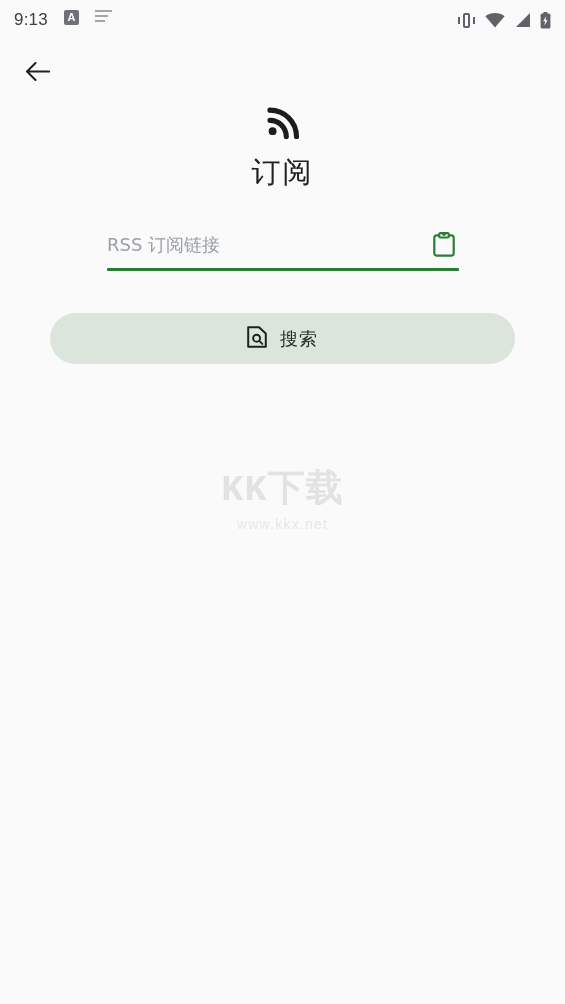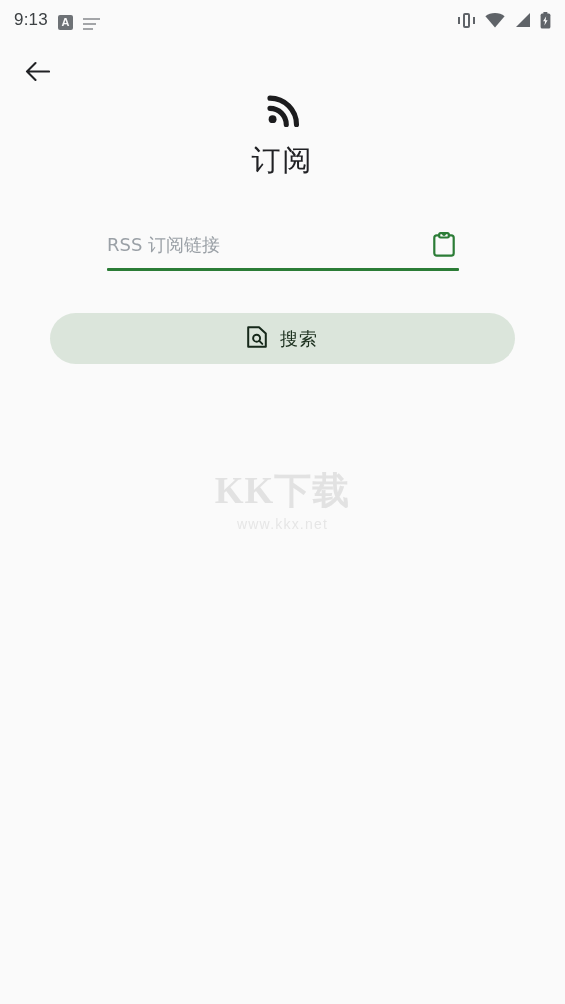--- a/index.html
+++ b/index.html
@@ -22,22 +22,22 @@
     width: 565px;
     height: 40px;
     display: flex;
     align-items: center;
     justify-content: space-between;
     padding: 0 14px;
     box-sizing: border-box;
   }
   .status-left {
     display: flex;
-    align-items: flex-end;
-    gap: 10px;
+    align-items: flex-start;
+    gap: 16px;
   }
   .status-clock {
     font-size: 17px;
     color: #3c4043;
     letter-spacing: 0.2px;
   }
   .sb-icon-a {
     width: 15px;
     height: 15px;
     background: #6e7276;
@@ -103,21 +103,21 @@
     height: 38px;
     display: flex;
     align-items: center;
     justify-content: center;
     cursor: pointer;
   }
 
   
   .header-block {
     position: absolute;
-    top: 92px;
+    top: 104px;
     left: 0;
     width: 565px;
     text-align: center;
   }
   .rss-icon {
     display: inline-block;
     line-height: 0;
   }
   .page-title {
     margin-top: 10px;
@@ -199,21 +199,21 @@
     left: 0;
     width: 565px;
     text-align: center;
     user-select: none;
   }
   .watermark .wm-logo {
     font-size: 37px;
     font-weight: bold;
     color: #e2e2e2;
     letter-spacing: 1px;
-    font-family: Liberation Serif, serif;
+    font-family: Liberation Mono, monospace;
     line-height: 1;
   }
   .watermark .wm-url {
     margin-top: 7px;
     font-size: 14px;
     color: #e6e6e6;
     letter-spacing: 1.2px;
     font-family: "Liberation Sans", sans-serif;
   }
 </style>

